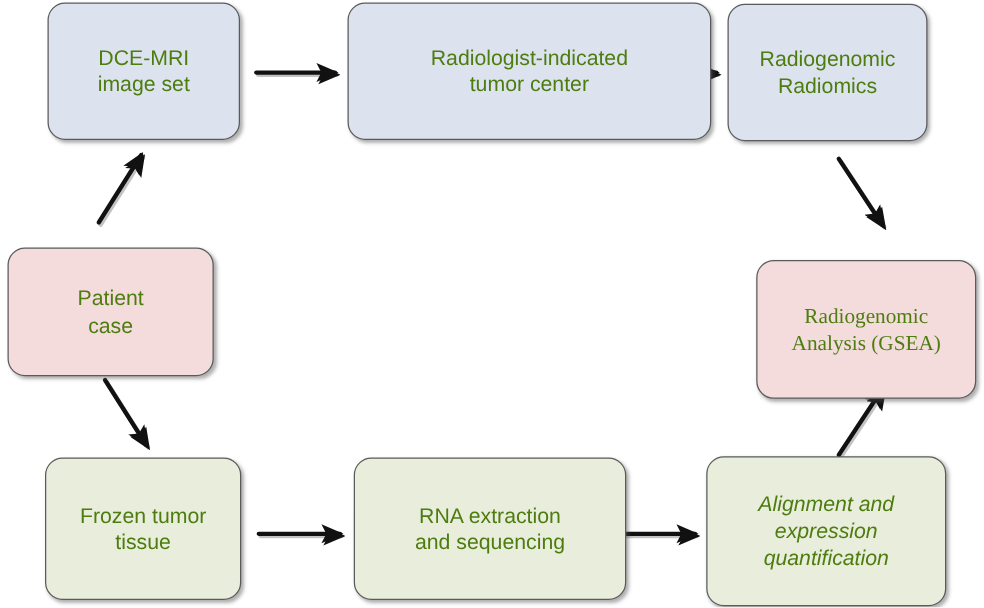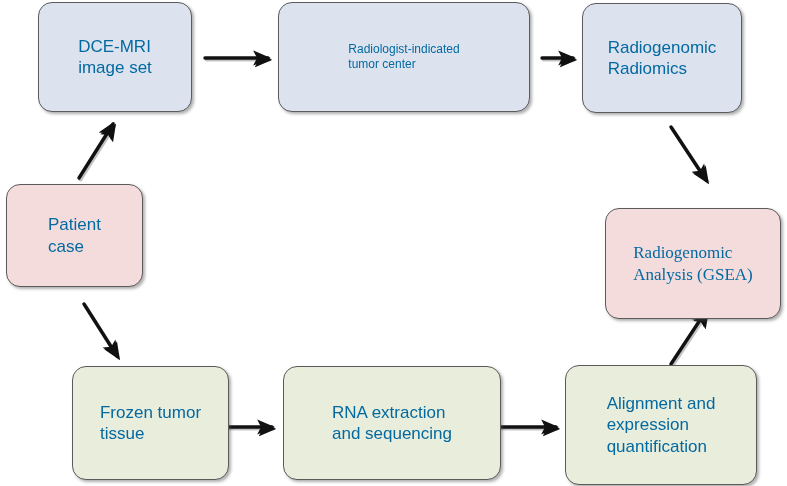--- a/index.html
+++ b/index.html
@@ -18,21 +18,22 @@
     overflow: hidden;
   }
   .node {
     position: absolute;
     box-sizing: border-box;
     border: 1.6px solid #5b5b5b;
     border-radius: 14px;
     display: flex;
     align-items: center;
     justify-content: center;
-    color: #0369a1;
+    text-align: center;
+    color: #4d7c0f;
     line-height: 1.26;
     box-shadow: 2px 2px 3px rgba(80,80,80,0.45);
     padding: 16px 6px;
     white-space: pre-line;
   }
   .node-blue  { background: #dce3ef; }
   .node-pink  { background: #f4dcdd; }
   .node-green { background: #e9eddb; }
 
   .edge-layer {
@@ -80,31 +81,31 @@
       <g>
         <line x1="485.5" y1="428.8" x2="557.5" y2="428.8" stroke="rgba(120,120,120,0.45)" stroke-width="3.4" stroke-linecap="round" marker-end="url(#arrowhead)"></line>
         <line x1="484" y1="427" x2="556" y2="427" stroke="#111111" stroke-width="3.4" stroke-linecap="round" marker-end="url(#arrowhead)"></line>
       </g>
       <g>
         <line x1="672.5" y1="365.8" x2="707.5" y2="312.8" stroke="rgba(120,120,120,0.45)" stroke-width="3.4" stroke-linecap="round" marker-end="url(#arrowhead)"></line>
         <line x1="671" y1="364" x2="706" y2="311" stroke="#111111" stroke-width="3.4" stroke-linecap="round" marker-end="url(#arrowhead)"></line>
       </g>
     </svg>
   <div id="node-layer">
-      <div class="node node-pink" style="left: 6px; top: 184px; width: 137px; height: 103px; font-size: 17px;">Patient
+      <div class="node node-pink" style="left: 6px; top: 198px; width: 165px; height: 103px; font-size: 17px;">Patient
 case</div>
       <div class="node node-blue" style="left: 38px; top: 2px; width: 154px; height: 110px; font-size: 17px;">DCE-MRI
 image set</div>
-      <div class="node node-blue" style="left: 278px; top: 2px; width: 252px; height: 110px; font-size: 12px;">Radiologist-indicated
+      <div class="node node-blue" style="left: 278px; top: 2px; width: 291px; height: 110px; font-size: 17px;">Radiologist-indicated
 tumor center</div>
       <div class="node node-blue" style="left: 582px; top: 3px; width: 160px; height: 110px; font-size: 17px;">Radiogenomic
 Radiomics</div>
       <div class="node node-pink" style="left: 605px; top: 208px; width: 176px; height: 111px; font-size: 17px; font-family: Liberation Serif, serif;">Radiogenomic
 Analysis (GSEA)</div>
-      <div class="node node-green" style="left: 36px; top: 366px; width: 157px; height: 114px; font-size: 17px; margin-left: 36px;">Frozen tumor
+      <div class="node node-green" style="left: 36px; top: 366px; width: 157px; height: 114px; font-size: 17px;">Frozen tumor
 tissue</div>
       <div class="node node-green" style="left: 283px; top: 366px; width: 218px; height: 114px; font-size: 17px;">RNA extraction
 and sequencing</div>
-      <div class="node node-green" style="left: 565px; top: 365px; width: 192px; height: 120px; font-size: 17px;">Alignment and
+      <div class="node node-green" style="left: 565px; top: 365px; width: 192px; height: 120px; font-size: 17px; font-style: italic;">Alignment and
 expression
 quantification</div>
     </div>
 </div>
 
 </body></html>

